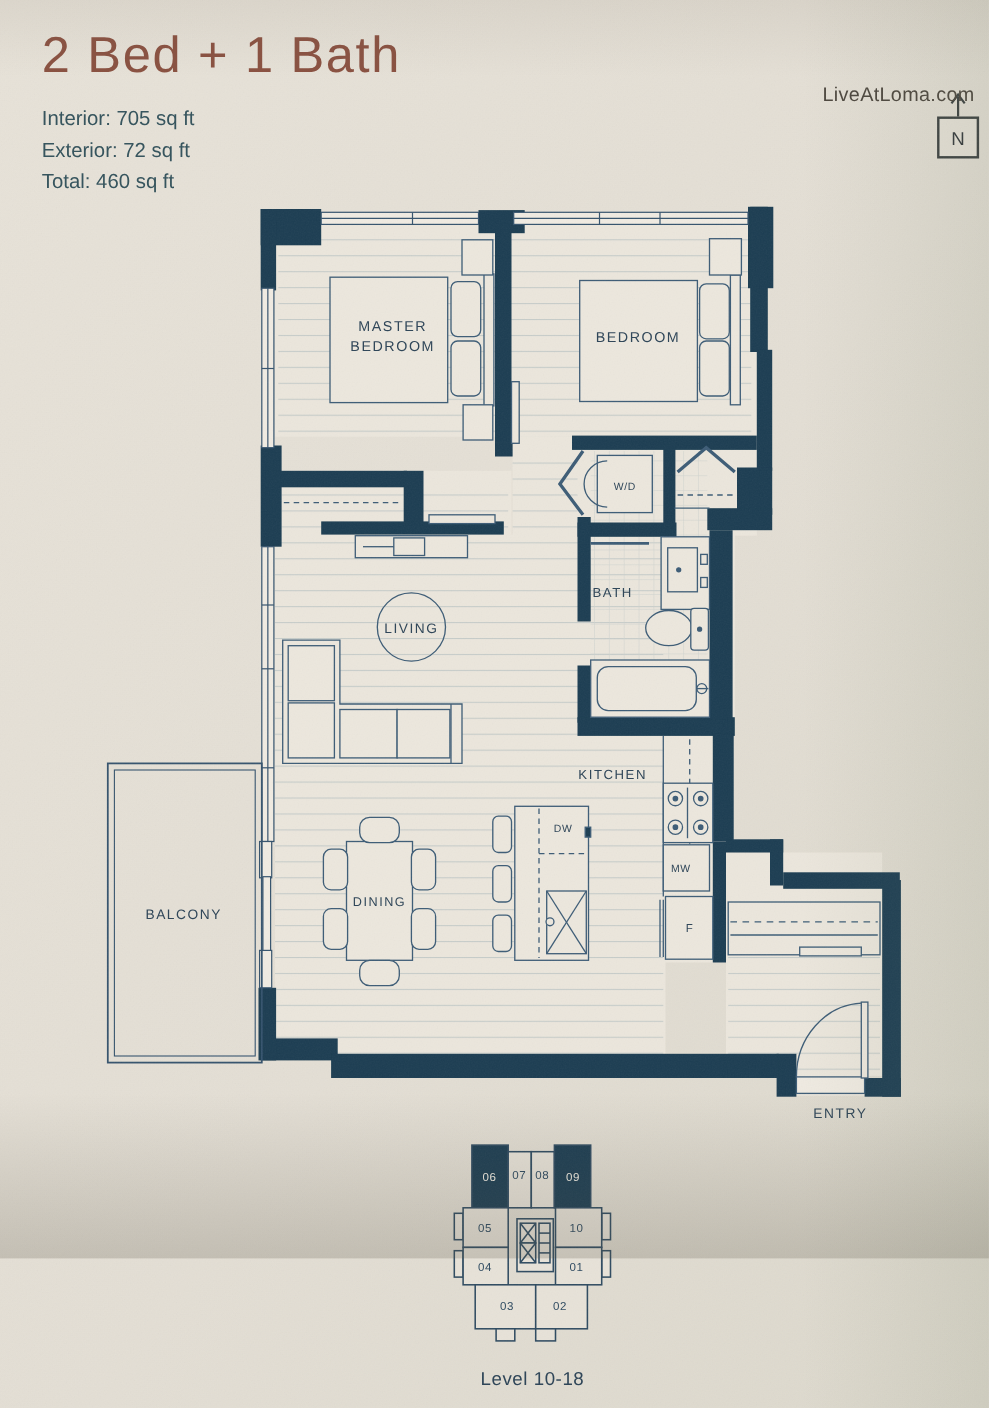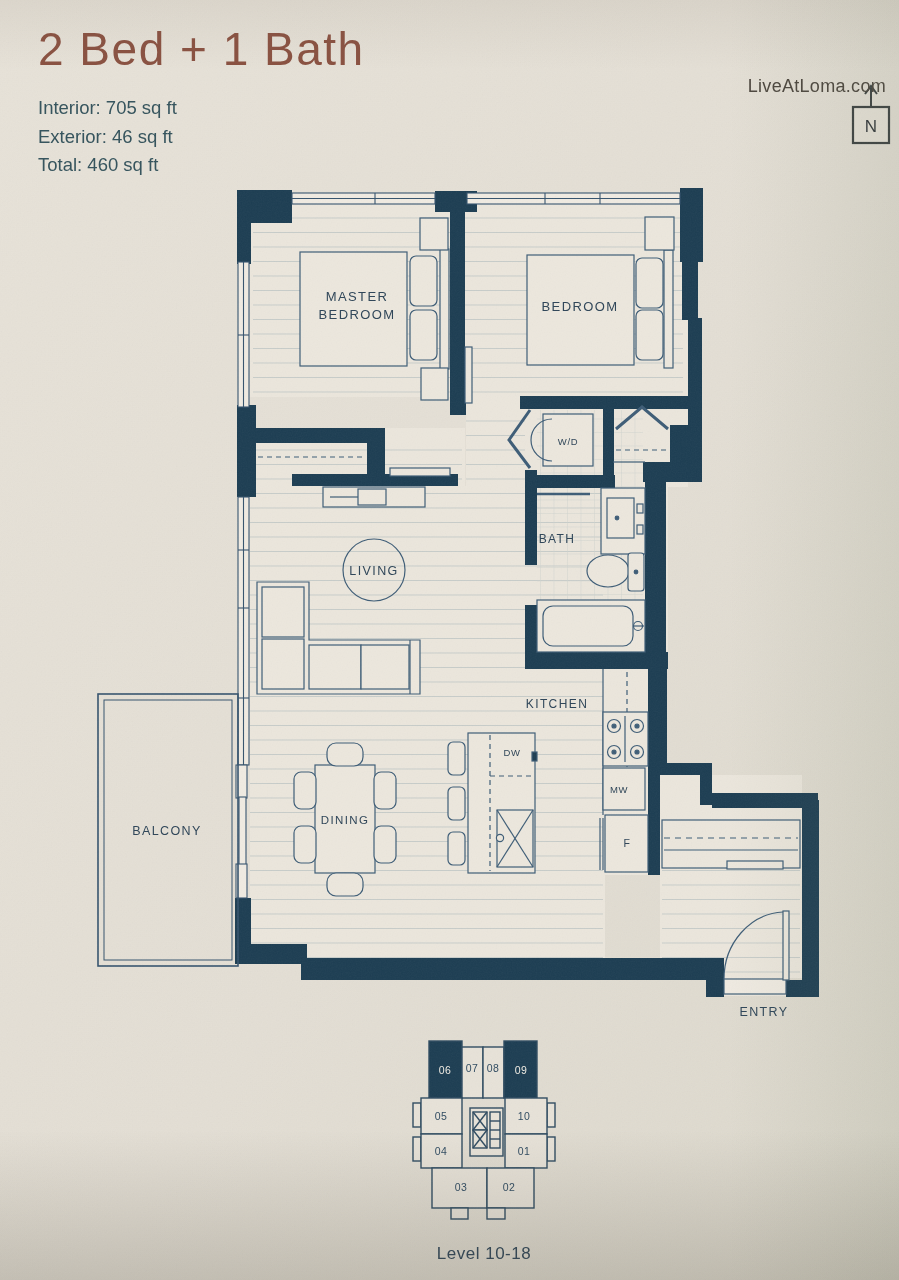--- a/index.html
+++ b/index.html
@@ -1,18 +1,18 @@
 <!DOCTYPE html>
 <html><head>
 <meta charset="utf-8">
 <style>
   html,body{margin:0;padding:0;}
   body{width:899px;height:1280px;position:relative;overflow:hidden;
        background:#e4dfd5;font-family:"Liberation Sans",sans-serif;}
-  .page{position:absolute;inset:0;width:899px;height:1280px;}
+  .page{position:absolute;inset:0;width:899px;height:1144px;}
   .hdr-title{position:absolute;left:38px;top:22px;font-size:46px;font-weight:400;
              letter-spacing:1.5px;color:#8a5242;}
   .hdr-site{position:absolute;left:714px;top:76px;width:172px;text-align:right;
             font-size:18px;color:#4e4840;letter-spacing:.3px;}
   .stats{position:absolute;left:38px;top:94px;color:#37555e;font-size:18.5px;line-height:28.5px;}
   .stats div{white-space:nowrap;}
   svg text{font-family:"Liberation Sans",sans-serif;}
   .lbl{fill:#2d4457;letter-spacing:1.4px;font-size:13px;text-anchor:middle;}
   .lbl-sm{fill:#2d4457;letter-spacing:.6px;font-size:9.5px;text-anchor:middle;}
   .kp{fill:#2e4a60;font-size:10.5px;text-anchor:middle;letter-spacing:.5px;}
@@ -27,21 +27,21 @@
 </style>
 </head>
 <body>
 
 <div class="page">
 
   <div class="hdr-title">2 Bed + 1 Bath</div>
   <div class="hdr-site">LiveAtLoma.com</div>
   <div class="stats">
     <div>Interior: 705 sq ft</div>
-    <div>Exterior: 46 sq ft</div>
+    <div>Exterior: 72 sq ft</div>
     <div>Total: 460 sq ft</div>
   </div>
 
   <svg width="899" height="1280" viewBox="0 0 899 1280">
     <defs>
       <pattern id="planks" width="24" height="14.5" patternUnits="userSpaceOnUse">
         <line x1="0" y1="0.5" x2="24" y2="0.5" stroke="#c6ccc9" stroke-width="1"></line>
       </pattern>
       <pattern id="tiles" width="13.5" height="13.5" patternUnits="userSpaceOnUse">
         <path d="M13.5 0H0V13.5" fill="none" stroke="#cdd2ce" stroke-width="0.9"></path>

